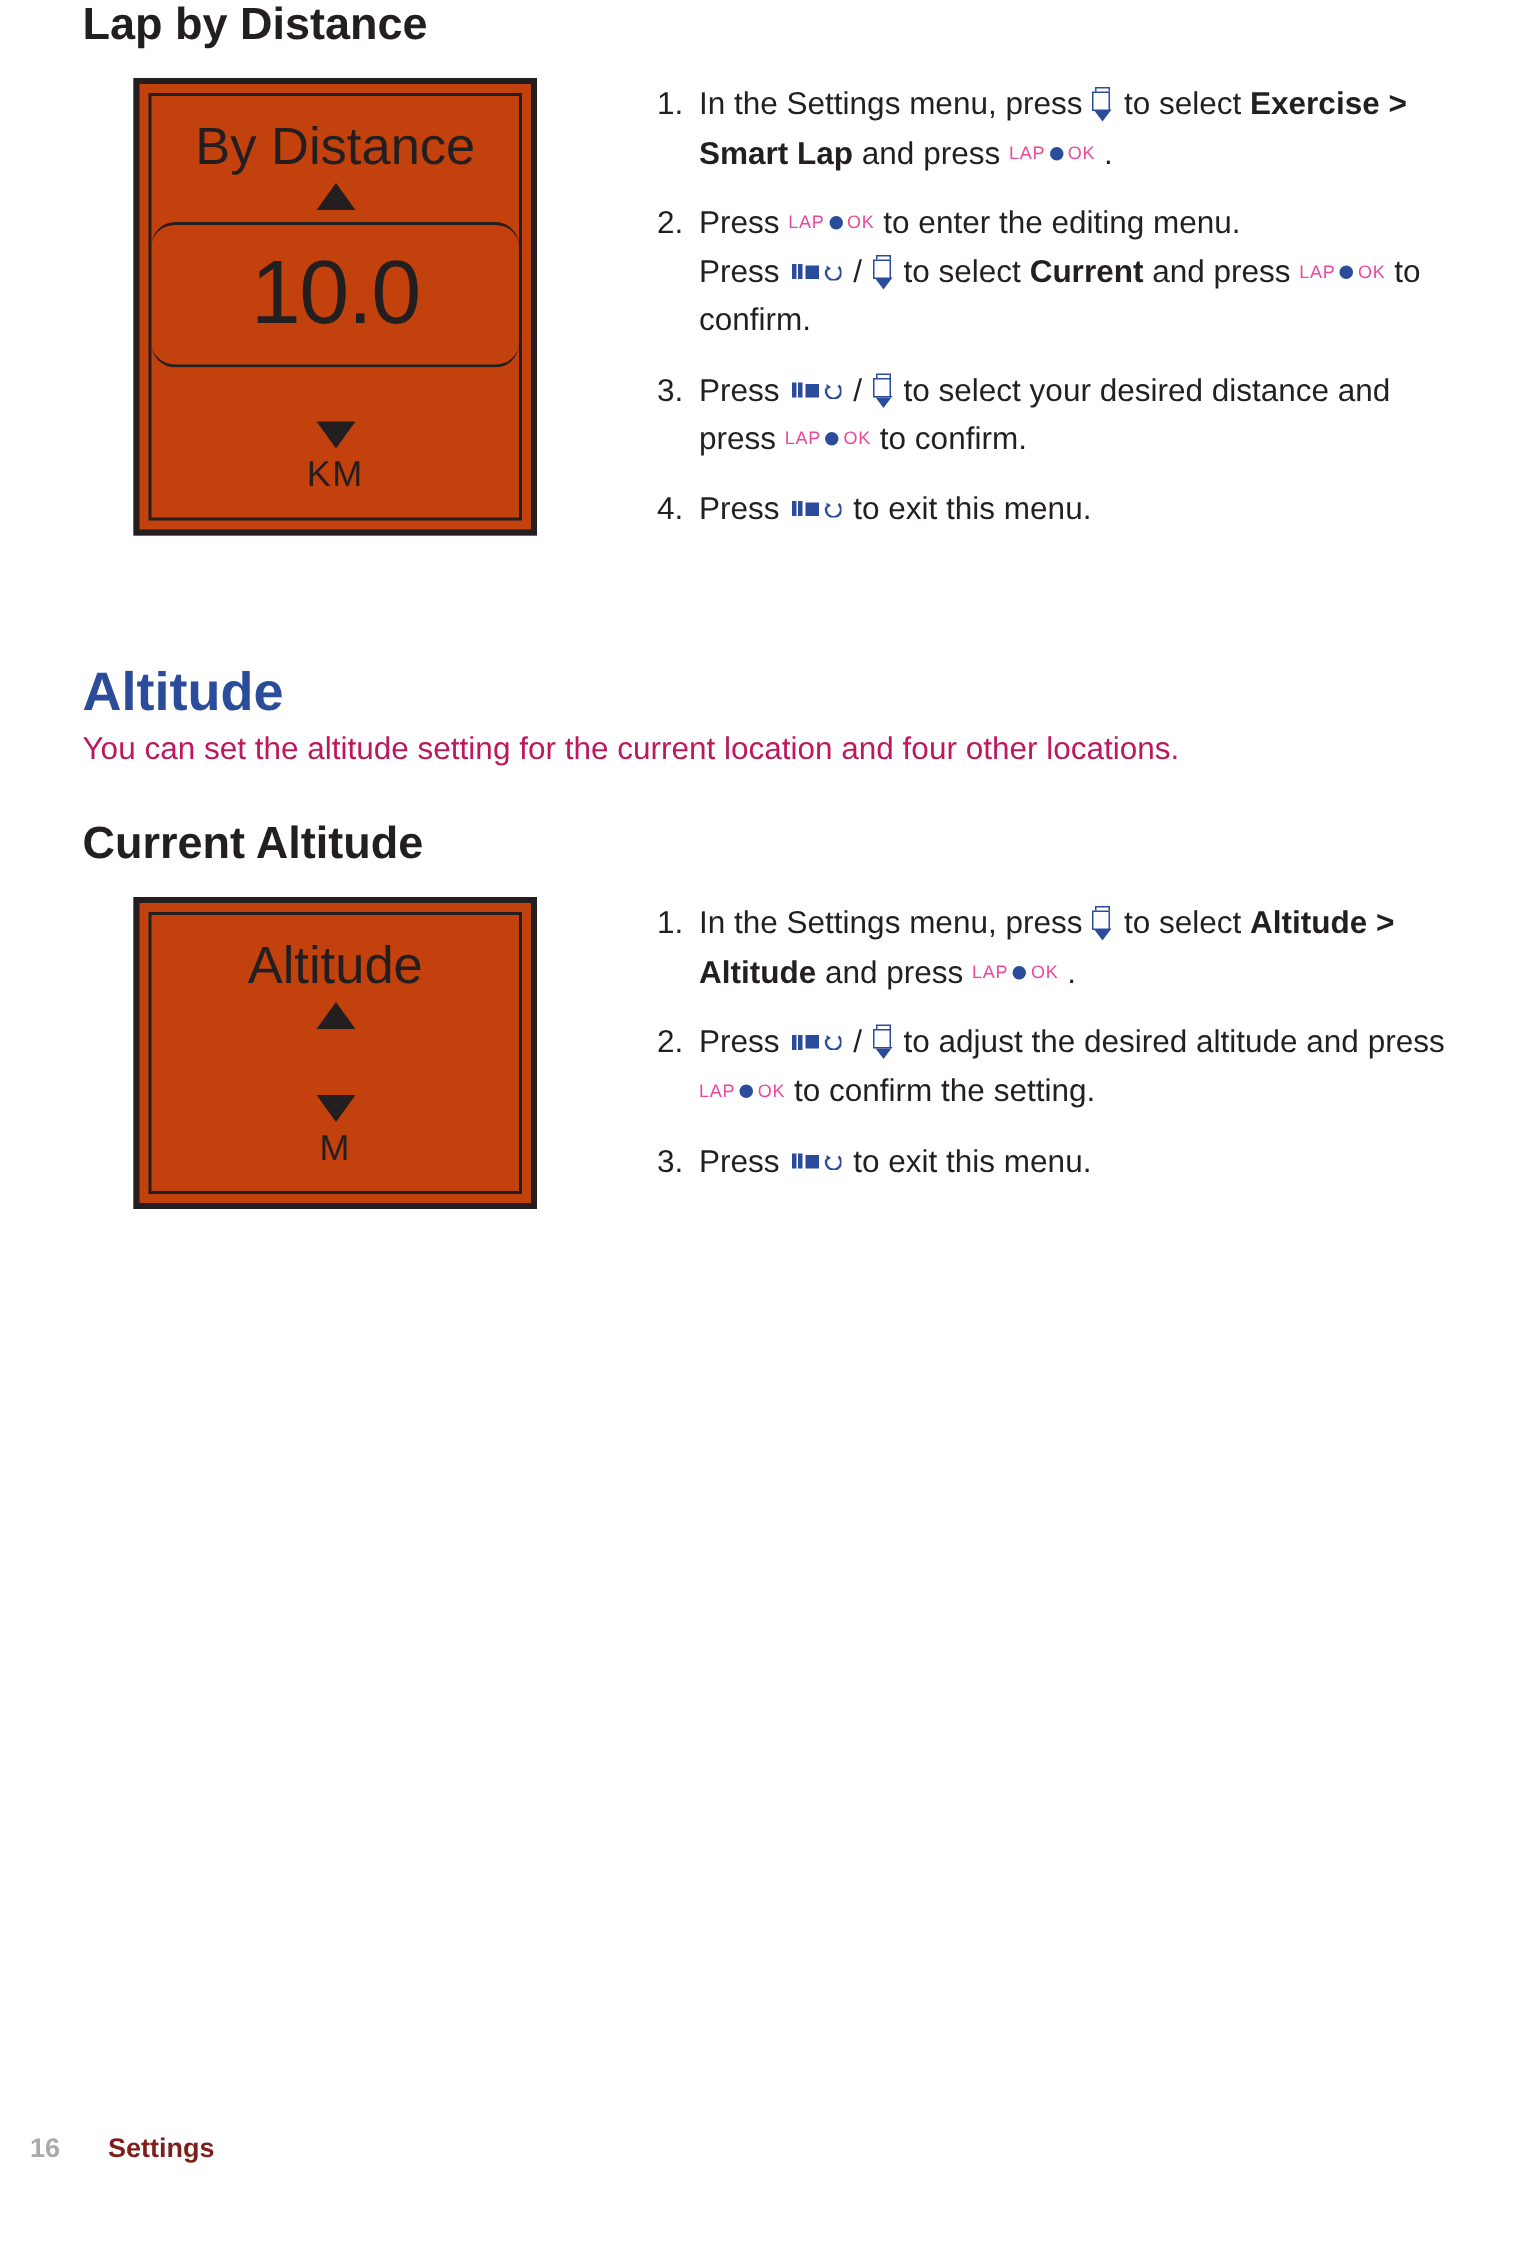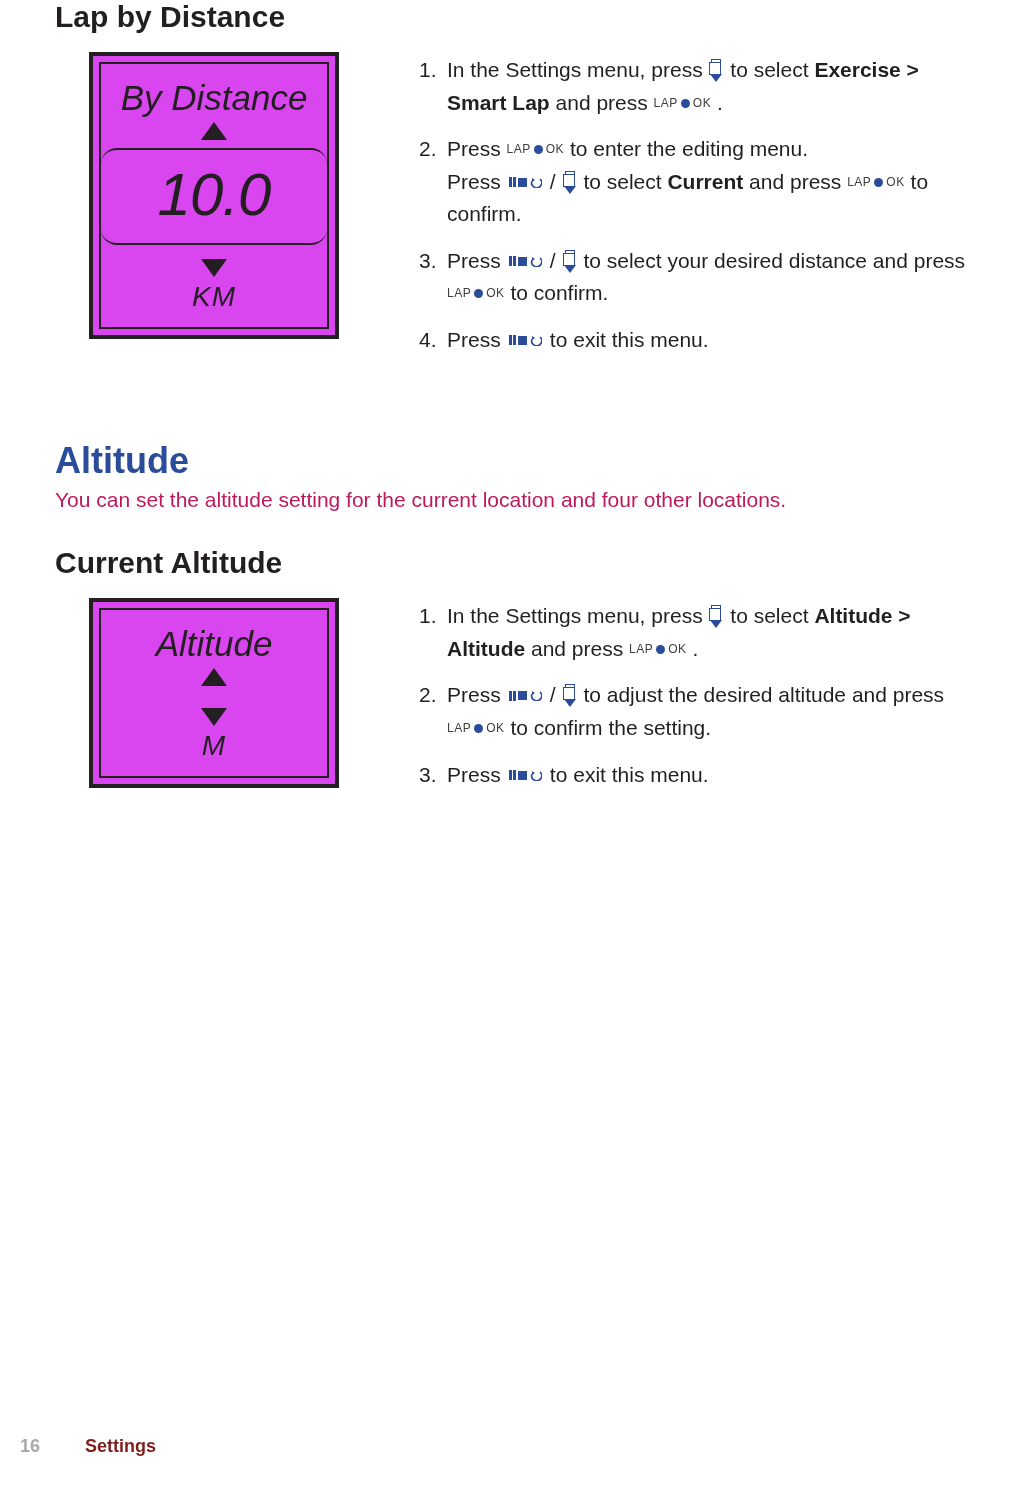--- a/index.html
+++ b/index.html
@@ -32,25 +32,24 @@
   }
   .section {
     display: flex;
     align-items: flex-start;
     gap: 80px;
     margin-left: 34px;
   }
   
   .device {
     border: 4px solid #231f20;
-    width: 250px;
+    width: 269px;
     padding: 6px;
-    background: #d946ef;
+    background: #c2410c;
     flex-shrink: 0;
-    font-style: italic;
   }
   .device-inner {
     border: 2px solid #231f20;
   }
   .dev-row {
     text-align: center;
     font-family: Arial, Helvetica, sans-serif;
     color: #231f20;
   }
   .dev-title {
@@ -61,24 +60,25 @@
   .dev-value {
     font-size: 60px;
     border-top: 2px solid #231f20;
     border-bottom: 2px solid #231f20;
     padding: 10px 0 14px;
     font-weight: 400;
     letter-spacing: -1px;
     border-radius: 16px;
   }
   .dev-unit {
-    font-size: 28px;
+    font-size: 24px;
     padding: 6px 16px 14px;
     font-family: Arial, sans-serif;
     letter-spacing: 1px;
+    margin-top: 22px;
   }
   .tri-up, .tri-down {
     display: block;
     margin: 0 auto;
   }
   .tri-up {
     width: 0; height: 0;
     border-left: 13px solid transparent;
     border-right: 13px solid transparent;
     border-bottom: 18px solid #231f20;
@@ -114,21 +114,21 @@
   
   .ic {
     display: inline-flex;
     align-items: center;
     vertical-align: middle;
     position: relative;
     top: -1px;
   }
   .ic-lapok {
     font-size: 12px;
-    color: #404040;
+    color: #ec4899;
     font-weight: 400;
     letter-spacing: 0.5px;
     gap: 2px;
   }
   .ic-lapok .dot {
     width: 9px; height: 9px; border-radius: 50%;
     background: #2b4c9b; display: inline-block;
     margin: 0 1px;
   }
   .ic-down-page {
@@ -163,26 +163,26 @@
   .ic-back .pause span {
     width: 3px; height: 10px; background: #2b4c9b; display:inline-block;
   }
   .ic-back .stop {
     width: 9px; height: 9px; background: #2b4c9b; display:inline-block;
   }
   .ic-back svg { display:block; }
   .footer {
     position: absolute;
     left: 20px;
-    bottom: 44px;
+    bottom: 58px;
     font-size: 18px;
     color: #a7a9ac;
     font-weight: 700;
     display: flex;
-    gap: 45px;
+    gap: 32px;
     align-items: center;
   }
   .footer .chap { color: #7f1d1d; }
 </style>
 </head>
 <body>
 
 <div class="h3">Lap by Distance</div>
 
 <div class="section">

